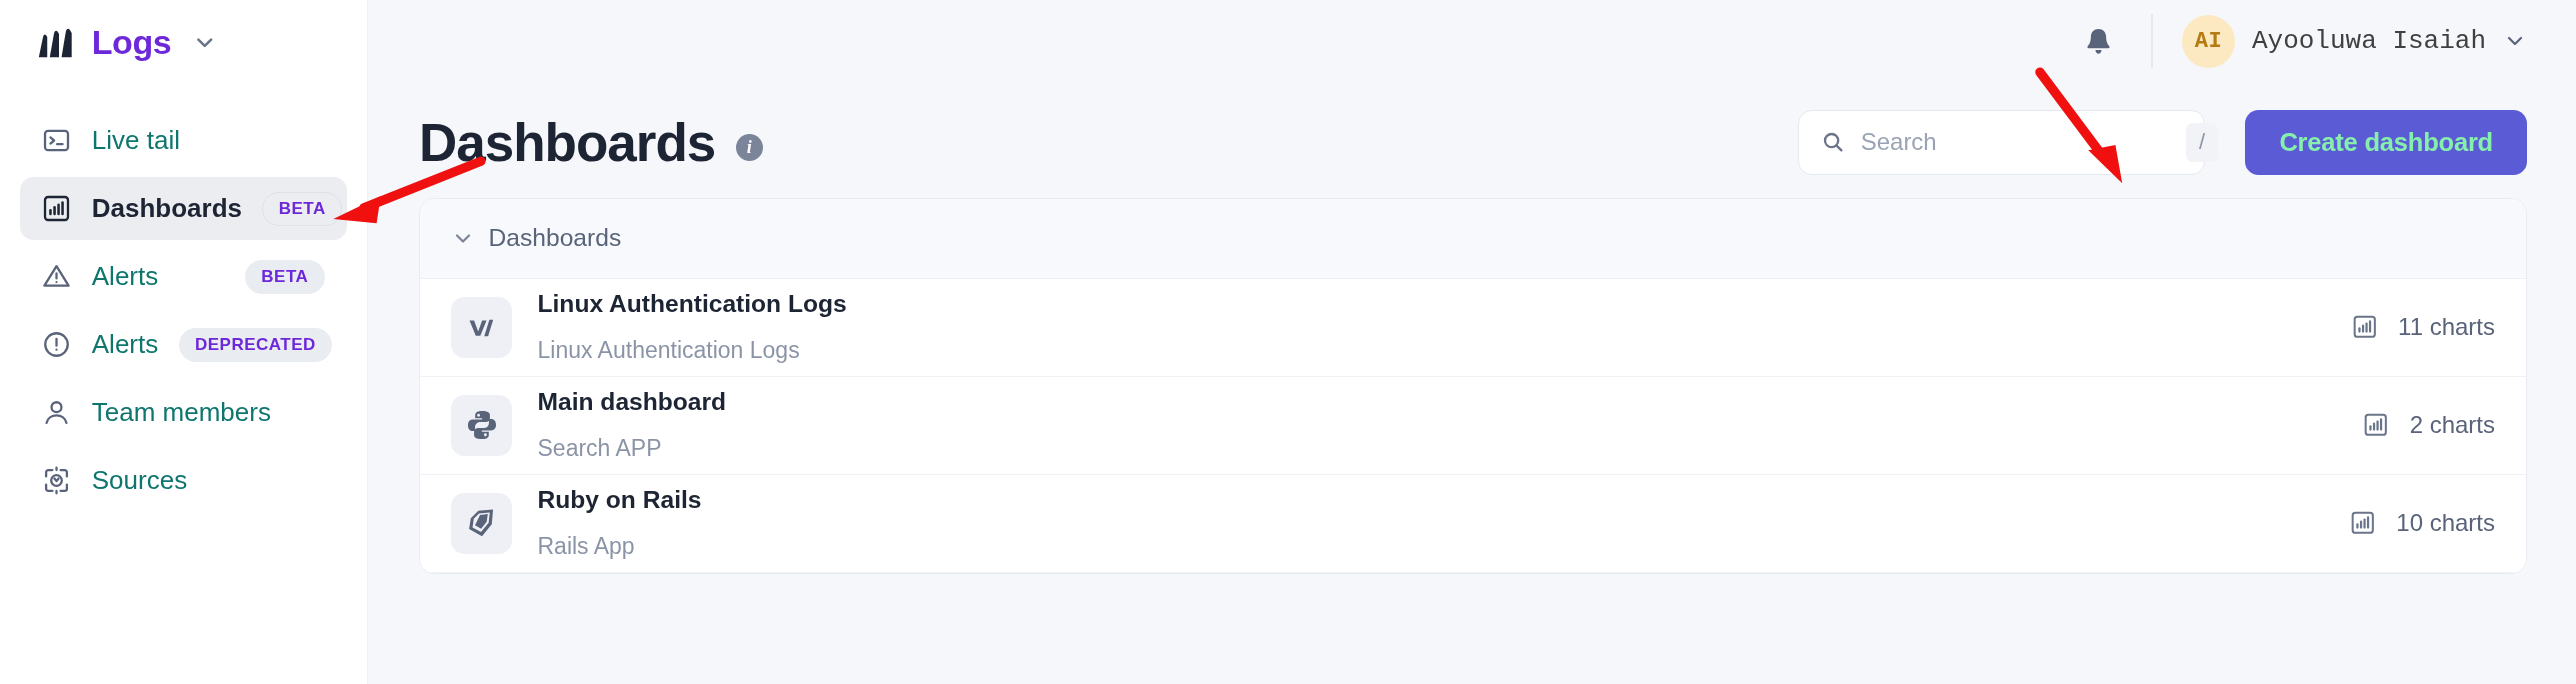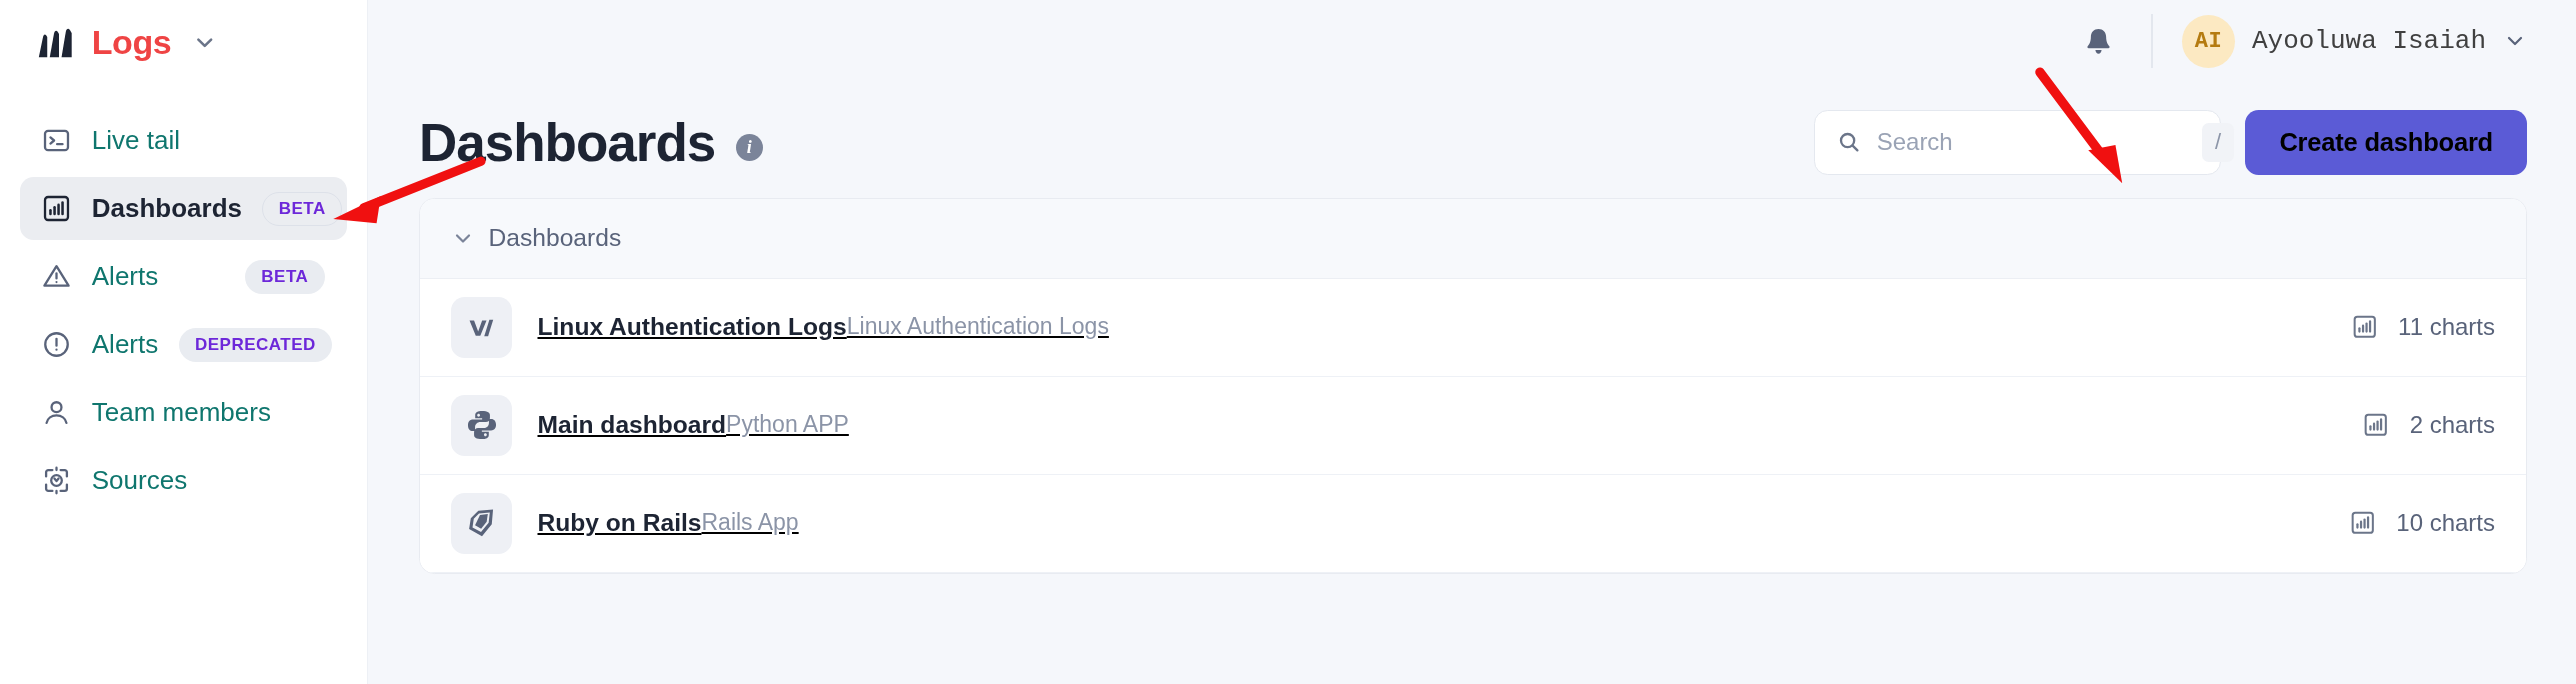--- a/index.html
+++ b/index.html
@@ -18,21 +18,21 @@
     border-right: 1.7px solid #edf0f5;
     flex: 0 0 368px;
     padding: 0 20.4px;
   }
   .brand {
     display: flex; align-items: center; gap: 15.3px;
     height: 85px; padding-left: 17px;
   }
   .brand-logo { width: 39px; height: 32px; display:block; }
   .brand-name {
-    font-size: 34px; font-weight: 700; color: #ef4444;
+    font-size: 34px; font-weight: 700; color: #6d28d9;
     letter-spacing: -0.4px;
   }
   .brand-chev { width: 25.5px; height: 25.5px; color: #6b7589; margin-left: 5.1px; }
 
   .nav { margin-top: 24px; display: flex; flex-direction: column; gap: 5.1px; }
   .nav-item {
     display: flex; align-items: center;
     height: 63px; padding: 0 22px;
     border-radius: 13.6px; cursor: pointer;
     gap: 20.4px;
@@ -107,25 +107,25 @@
     font-family: "Liberation Sans", sans-serif;
   }
   .search-input::placeholder { color: #9aa3b5; }
   .kbd {
     background: #f1f3f7; border-radius: 6.8px;
     min-width: 32px; height: 39px; display:flex;
     align-items: center; justify-content: center;
     font-size: 22px; color: #8c95a8; padding: 0 10.2px;
   }
   .create-btn {
-    background: #5b5bd6; color: #000000;
+    background: #5b5bd6; color: #86efac;
     height: 65px; padding: 0 34px; border: none; border-radius: 13.6px;
     font-size: 25.5px; font-weight: 600; cursor: pointer;
     font-family: "Liberation Sans", sans-serif;
-    white-space: nowrap; letter-spacing: -0.2px;
+    white-space: nowrap; letter-spacing: -0.2px; margin-left: 16px;
   }
 
   
   .card {
     margin: 13.6px 49px 0 51px;
     background: #ffffff;
     border: 1.7px solid #e8ebf1;
     border-radius: 15.3px;
     overflow: hidden;
   }
@@ -144,21 +144,21 @@
     height: 98px; padding: 0 31px; gap: 25.5px;
     border-bottom: 1.7px solid #eef1f6;
     cursor: pointer; background: #ffffff;
   }
   .row-icon-wrap {
     width: 61px; height: 61px; border-radius: 13.6px;
     background: #eef0f5; flex: 0 0 61px;
     display: flex; align-items: center; justify-content: center;
   }
   .row-icon { width: 34px; height: 34px; color: #59637a; display:block; }
-  .row-text { display: flex; flex-direction: row; gap: 0; min-width:0;text-decoration:underline; }
+  .row-text { display: flex; flex-direction: column; gap: 19px; min-width:0; }
   .row-title { font-size: 24.6px; font-weight: 700; color: #1d2433; white-space: nowrap; }
   .row-sub { font-size: 23px; color: #8b94a7; white-space: nowrap; }
   .row-meta {
     margin-left: auto; display: flex; align-items: center; gap: 21px;
   }
   .meta-icon { width: 25.5px; height: 25.5px; color: #6b7589; display:block; }
   .meta-text { font-size: 24px; color: #59637a; white-space: nowrap; }
 
   
   .anno { position: absolute; left: 0; top: 0; width: 2576px; height: 684px;
@@ -320,21 +320,21 @@
 
       <div class="row">
         <div class="row-icon-wrap">
           <svg class="row-icon" viewBox="0 0 24 24" fill="currentColor">
             <path d="M11.9 2.1 C9.1 2.1 7.2 2.9 7.2 5 V7.3 H12.1 V8.1 H5.6 C3.5 8.1 2.1 9.6 2.1 12.1 C2.1 14.6 3.4 16.2 5.5 16.2 H7.1 V13.5 C7.1 11.4 8.8 9.9 10.8 9.9 H14.7 C16.4 9.9 17.6 8.7 17.6 7 V5 C17.6 3.3 16.2 2.1 11.9 2.1 Z M9.6 4 C10.2 4 10.6 4.5 10.6 5.1 C10.6 5.7 10.2 6.1 9.6 6.1 C9 6.1 8.6 5.7 8.6 5.1 C8.6 4.5 9 4 9.6 4 Z"></path>
             <path d="M12.1 21.9 C14.9 21.9 16.8 21.1 16.8 19 V16.7 H11.9 V15.9 H18.4 C20.5 15.9 21.9 14.4 21.9 11.9 C21.9 9.4 20.6 7.8 18.5 7.8 H16.9 V10.5 C16.9 12.6 15.2 14.1 13.2 14.1 H9.3 C7.6 14.1 6.4 15.3 6.4 17 V19 C6.4 20.7 7.8 21.9 12.1 21.9 Z M14.4 20 C13.8 20 13.4 19.5 13.4 18.9 C13.4 18.3 13.8 17.9 14.4 17.9 C15 17.9 15.4 18.3 15.4 18.9 C15.4 19.5 15 20 14.4 20 Z"></path>
           </svg>
         </div>
         <div class="row-text">
           <span class="row-title">Main dashboard</span>
-          <span class="row-sub">Python APP</span>
+          <span class="row-sub">Search APP</span>
         </div>
         <div class="row-meta">
           <svg class="meta-icon" viewBox="0 0 24 24" fill="none" stroke="currentColor" stroke-width="1.9" stroke-linejoin="round">
             <rect x="2.5" y="2.5" width="19" height="19" rx="2.5"></rect>
             <line x1="7" y1="16.5" x2="7" y2="13.5" stroke-width="2.1" stroke-linecap="round"></line>
             <line x1="10.4" y1="16.5" x2="10.4" y2="11" stroke-width="2.1" stroke-linecap="round"></line>
             <line x1="13.7" y1="16.5" x2="13.7" y2="9" stroke-width="2.1" stroke-linecap="round"></line>
             <line x1="17" y1="16.5" x2="17" y2="7" stroke-width="2.1" stroke-linecap="round"></line>
           </svg>
           <span class="meta-text">2 charts</span>

